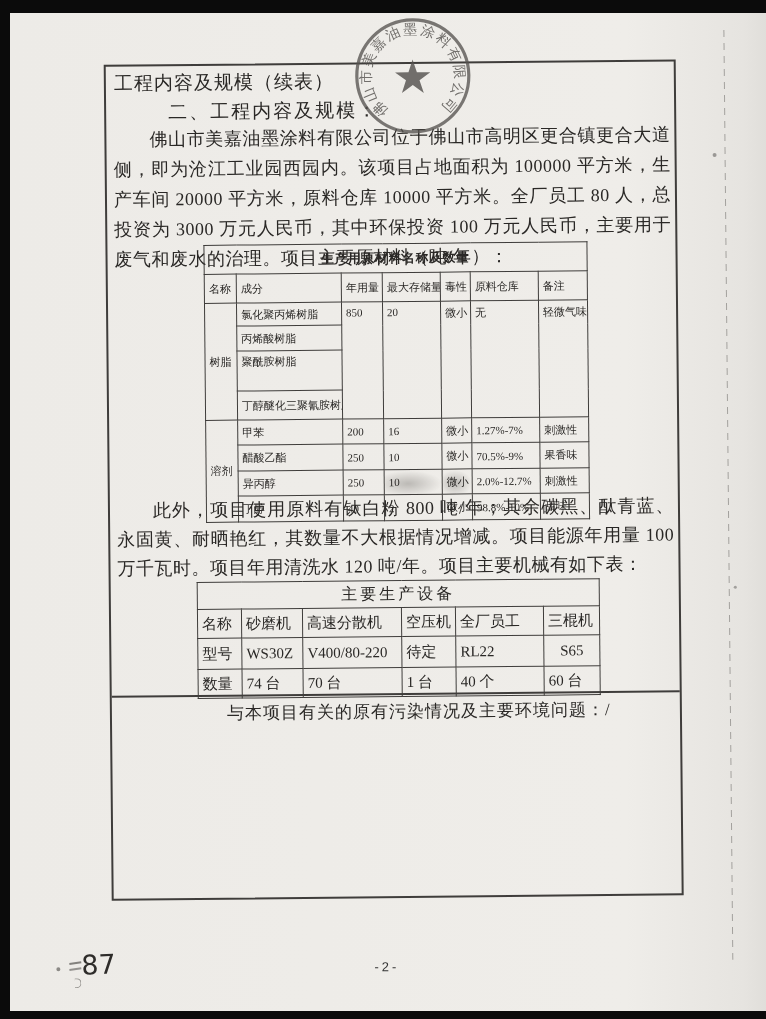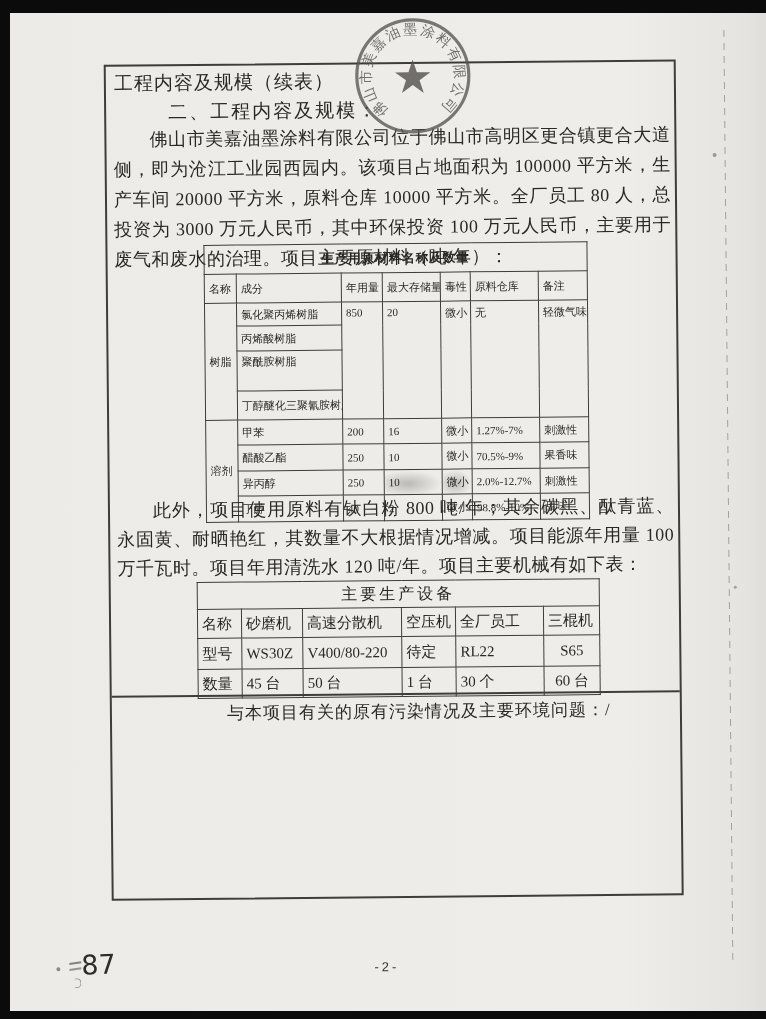--- a/index.html
+++ b/index.html
@@ -163,25 +163,25 @@
           <tr>
             <td style="height:28px">型号</td>
             <td>WS30Z</td>
             <td>V400/80-220</td>
             <td>待定</td>
             <td>RL22</td>
             <td style="text-align:center">S65</td>
           </tr>
           <tr>
             <td style="height:26px">数量</td>
-            <td>45 台</td>
-            <td>50 台</td>
+            <td>74 台</td>
+            <td>70 台</td>
             <td>1 台</td>
-            <td>30 个</td>
-            <td style="text-align:center">60 台</td>
+            <td>40 个</td>
+            <td style="">60 台</td>
           </tr>
         </tbody>
           </table>
 
         <div class="divider"></div>
         <div class="pollution">与本项目有关的原有污染情况及主要环境问题：/</div>
       </div>
 
       <svg class="stamp" width="140" height="126" viewBox="0 0 140 126">
         <circle cx="70" cy="62" r="56" fill="none" stroke="#565350" stroke-width="3.2" opacity="0.95"></circle>

